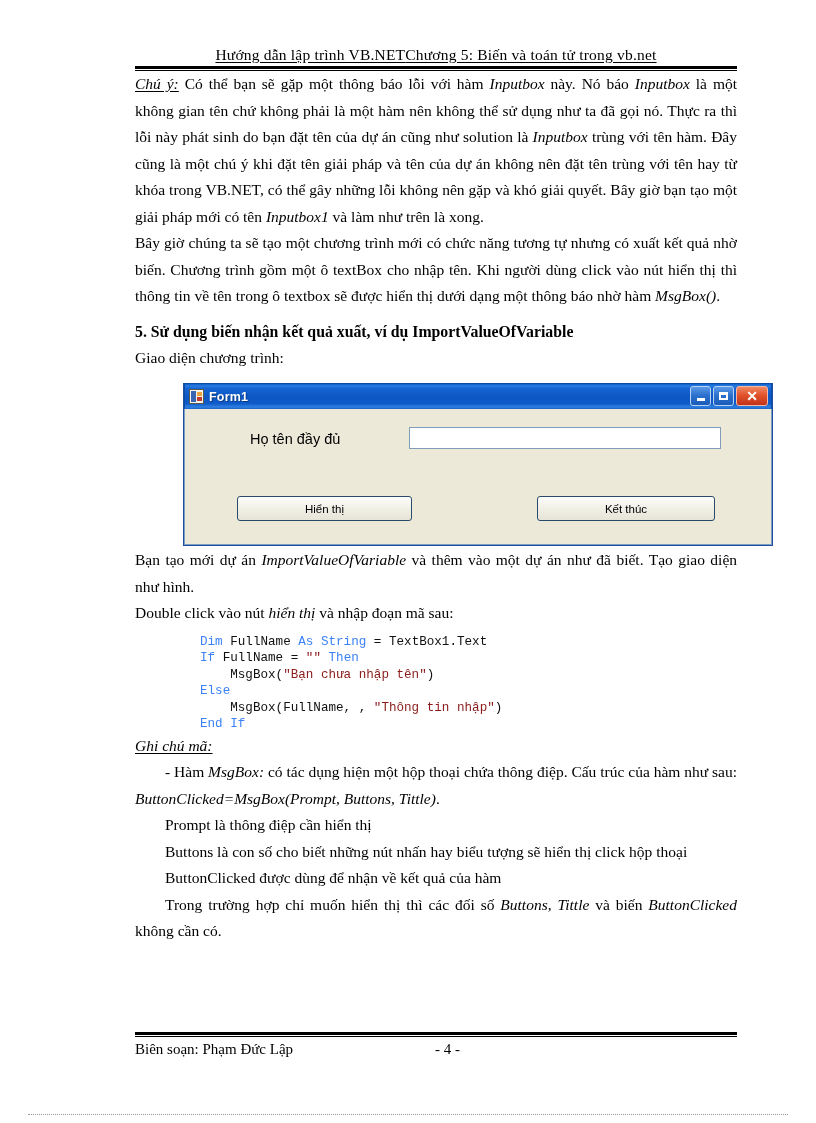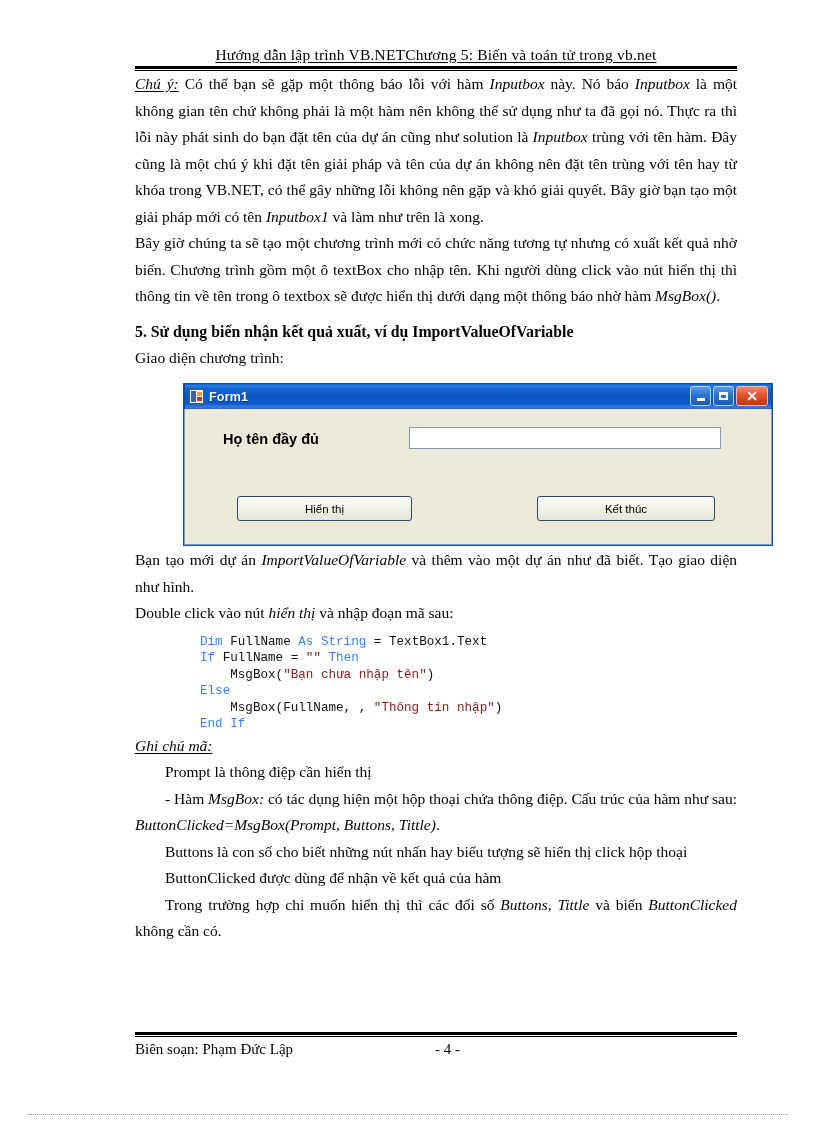--- a/index.html
+++ b/index.html
@@ -175,24 +175,24 @@
     position: relative;
     height: 136px;
     background: #ece9d8;
     border-left: 1px solid #7c9ec4;
     border-right: 1px solid #7c9ec4;
     border-bottom: 1px solid #7c9ec4;
     box-sizing: border-box;
   }
   .lbl-name {
     position: absolute;
-    left: 38px; top: 22px;
+    left: 65px; top: 22px;
     font-family: "Liberation Sans", sans-serif;
     font-size: 14.5px;
-    font-weight: bold;
+    font-weight: normal;
     color: #000;
   }
   .txtbox {
     position: absolute;
     left: 224px; top: 18px;
     width: 312px; height: 22px;
     background: #ffffff;
     border: 1px solid #7f9db9;
     box-sizing: border-box;
   }
@@ -311,23 +311,23 @@
     </div>
 
     <p class="t"><span>Bạn tạo mới dự án </span><i>ImportValueOfVariable</i><span> và thêm vào một dự án như đã biết. Tạo giao diện như hình.</span></p>
 
     <p class="t"><span>Double click vào nút </span><i>hiển thị</i><span> và nhập đoạn mã sau:</span></p>
 
     <div class="code"><div><span class="kw">Dim </span><span>FullName </span><span class="kw">As String </span><span>= TextBox1.Text</span></div><div><span class="kw">If </span><span>FullName = </span><span class="str">"" </span><span class="kw">Then</span></div><div><span>    MsgBox(</span><span class="str">"Bạn chưa nhập tên"</span><span>)</span></div><div><span class="kw">Else</span></div><div><span>    MsgBox(FullName, , </span><span class="str">"Thông tin nhập"</span><span>)</span></div><div><span class="kw">End If</span></div></div>
 
     <p class="t"><span class="it u">Ghi chú mã:</span></p>
 
+    <p class="t indent"><span>- Hàm </span><i>MsgBox:</i><span> có tác dụng hiện một hộp thoại chứa thông điệp. Cấu trúc của hàm như sau: </span><i>ButtonClicked=MsgBox(Prompt, Buttons, Tittle)</i><span>.</span></p>
+
     <p class="t indent">Prompt là thông điệp cần hiển thị</p>
-
-    <p class="t indent"><span>- Hàm </span><i>MsgBox:</i><span> có tác dụng hiện một hộp thoại chứa thông điệp. Cấu trúc của hàm như sau: </span><i>ButtonClicked=MsgBox(Prompt, Buttons, Tittle)</i><span>.</span></p>
     <p class="t indent">Buttons là con số cho biết những nút nhấn hay biểu tượng sẽ hiển thị click hộp thoại</p>
     <p class="t indent">ButtonClicked được dùng để nhận về kết quả của hàm</p>
 
     <p class="t indent"><span>Trong trường hợp chỉ muốn hiển thị thì các đối số </span><i>Buttons, Tittle</i><span> và biến </span><i>ButtonClicked</i><span> không cần có.</span></p>
 
   </div>
 
   <div class="footer">
     <div class="footer-rule"></div>
     <div class="footer-row">

